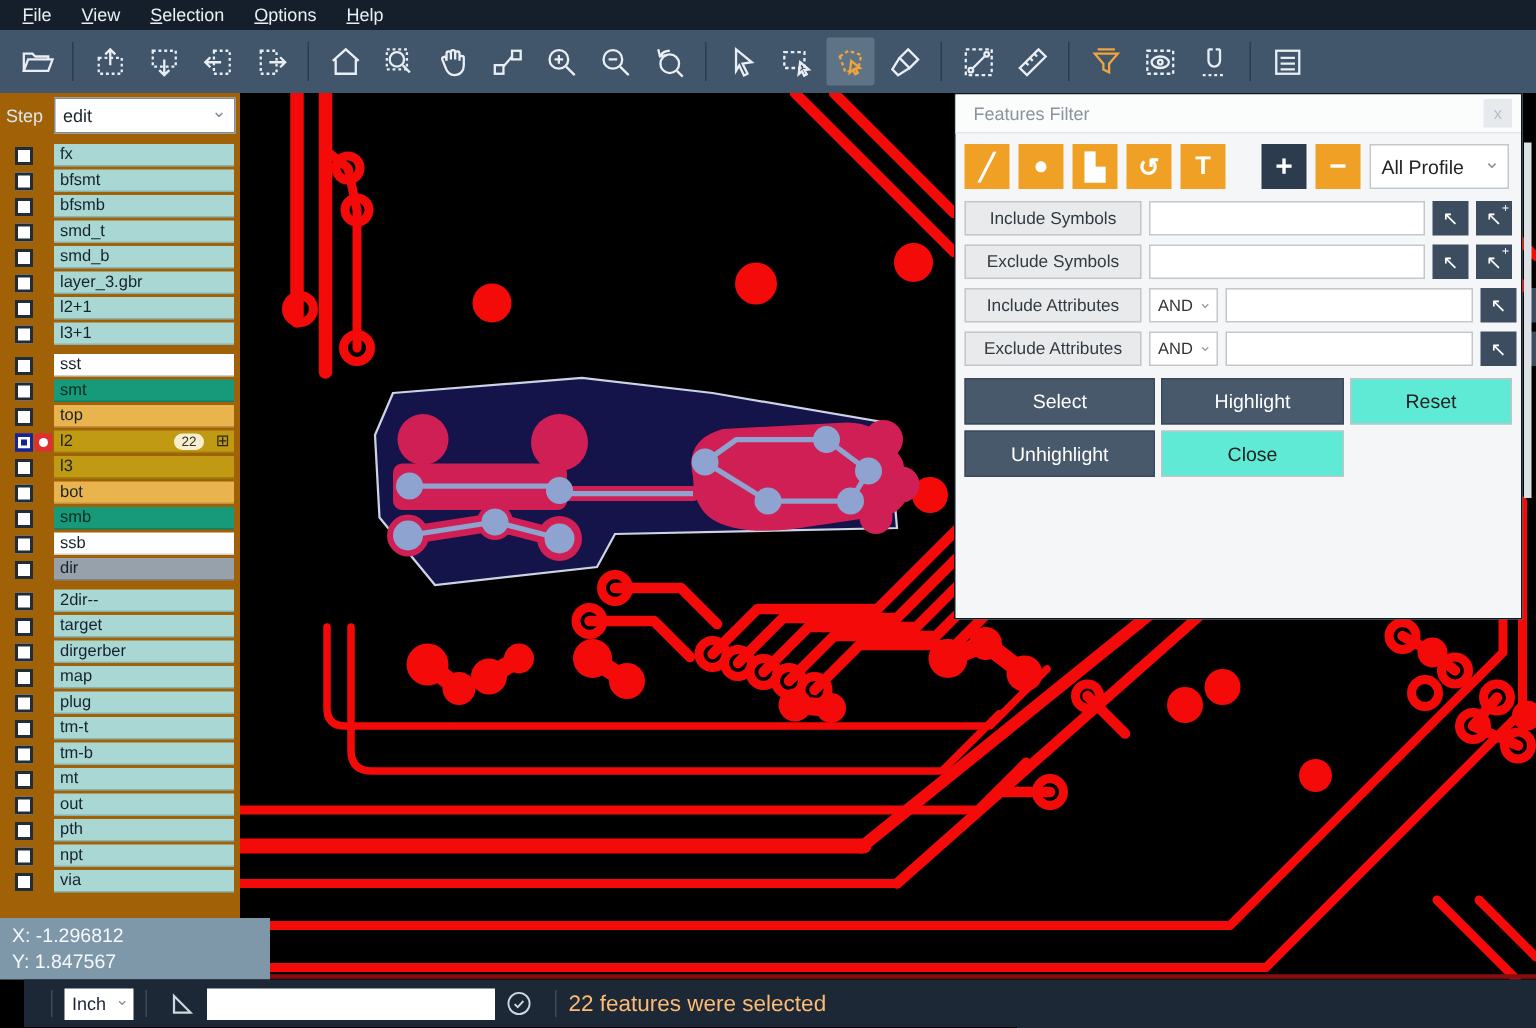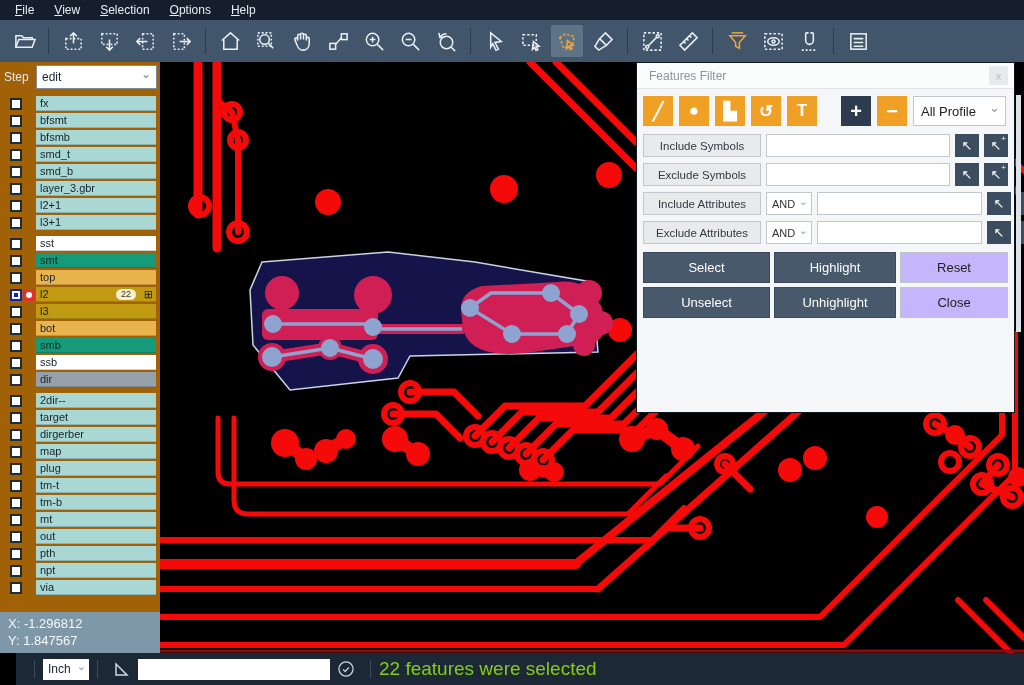--- a/index.html
+++ b/index.html
@@ -34,21 +34,21 @@
   .lactive::after{content:"";position:absolute;inset:3px;background:#fff;border-radius:50%;}
   .lname{flex:1;height:14px;line-height:14px;font-size:11px;color:#16222d;padding-left:4px;margin-right:4px;
          border-bottom:1px solid rgba(0,0,0,.18);position:relative;white-space:nowrap;}
   .c-cyan{background:#a9d8d4;} .c-white{background:#ffffff;} .c-green{background:#169a7a;color:#0d2b22;}
   .c-orange{background:#e9b44e;} .c-gold{background:#c09a12;} .c-gray{background:#97a1ab;}
   .lbadge{position:absolute;right:20px;top:1.5px;background:#f6efcf;border-radius:6px;font-size:9px;
           color:#3a3423;padding:0 5px;height:11px;line-height:11px;}
   .lgrid{position:absolute;right:3px;top:0;font-size:11px;color:#2a2a1a;}
   .lgap{height:4px;}
   
-  .xypanel{position:absolute;left:0;top:612px;width:160px;height:41px;background:#7e97a9;
+  .xypanel{position:absolute;left:0;top:612px;width:180px;height:41px;background:#7e97a9;
            color:#f4f8fb;font-size:13px;padding:3px 0 0 8px;box-sizing:border-box;}
   .xypanel div{line-height:17px;}
   
   .canvas{position:absolute;left:160px;top:62px;width:864px;height:591px;background:#000;}
   
   .dialog{position:absolute;left:636px;top:62px;width:379px;height:351px;background:#f5f6f8;
           border:1px solid #10181f;box-sizing:border-box;}
   .dtitle{height:25px;background:#fbfcfc;display:flex;align-items:center;position:relative;
           color:#8b949c;font-size:12px;padding-left:12px;border-bottom:1px solid #e3e6e8;}
   .dclose{position:absolute;right:6px;top:3px;width:19px;height:19px;background:#e7eaec;color:#b7bec4;
@@ -69,34 +69,34 @@
         display:flex;align-items:center;padding-left:5px;box-sizing:border-box;position:relative;flex:none;}
   .dand::after{content:"⌄";position:absolute;right:3px;top:2px;color:#9aa2a9;font-size:11px;}
   .dinput{flex:1;height:23px;background:#fff;border:1px solid #c2c7cc;box-sizing:border-box;font-size:12px;padding:0 4px;
           font-family:"Liberation Sans",sans-serif;}
   .darr{width:24px;height:23px;background:#3c4d60;color:#fff;font-size:13px;display:flex;align-items:center;
         justify-content:center;flex:none;position:relative;}
   .darr .plus{position:absolute;right:2px;top:0;font-size:8px;}
   .dactions{display:grid;grid-template-columns:127px 122px 1fr;gap:4px;padding:2px 6px 6px 6px;}
   .dbtn{height:29px;font-size:13px;display:flex;align-items:center;justify-content:center;border:1px solid #3a4a5c;}
   .dbtn.dark{background:#48596c;color:#fff;}
-  .dbtn.light{background:#c4b5fd;color:#222;border:1px solid #bfc4c9;}
+  .dbtn.light{background:#5eead4;color:#222;border:1px solid #bfc4c9;}
   .dstrip{position:absolute;left:1016px;top:95px;width:5px;height:237px;background:#dde2e6;}
   
   .statusbar{position:absolute;left:0;top:653px;width:1024px;height:32px;background:#1c2836;
              display:flex;align-items:center;box-sizing:border-box;padding-left:10px;margin-left:16px;}
   .ssep{width:1px;height:18px;background:#3b4b5d;margin:0 8px;flex:none;}
   .sunit{width:46px;height:21px;background:#fff;font-size:12px;color:#1a2430;display:flex;align-items:center;
          padding-left:5px;position:relative;box-sizing:border-box;flex:none;}
   .sunit::after{content:"⌄";position:absolute;right:3px;top:1px;color:#8b949c;font-size:11px;}
   .sicon{width:20px;height:20px;margin:0 6px;flex:none;}
   .sicon svg{width:20px;height:20px;stroke:#cdd7e0;fill:none;stroke-width:1.5;}
   .scmd{width:192px;height:21px;background:#fff;border:none;box-sizing:border-box;font-size:12px;padding:0 4px;
         font-family:"Liberation Sans",sans-serif;}
-  .smsg{color:#84cc16;font-size:19px;}
+  .smsg{color:#fdba74;font-size:15px;}
 </style>
 </head>
 <body>
 
 <div id="app">
 
   <div class="menubar" id="menubar">
       <span class="menu-item"><u>F</u>ile</span>
       <span class="menu-item"><u>V</u>iew</span>
       <span class="menu-item"><u>S</u>election</span>
@@ -574,21 +574,20 @@
           </div>
           <input class="dinput" style="">
           <div class="darr">↖</div>
           <div class="darr">↖</div>
         </div>
       </div>
     <div class="dactions" id="dactions">
         <div class="dbtn dark">Select</div>
         <div class="dbtn dark">Highlight</div>
         <div class="dbtn light">Reset</div>
-        <div class="dbtn dark">Unselect</div>
         <div class="dbtn dark">Unhighlight</div>
         <div class="dbtn light">Close</div>
       </div>
   </div>
   <div class="dstrip"></div>
 
   <div class="xypanel">
     <div>X: -1.296812</div>
     <div>Y: 1.847567</div>
   </div>

